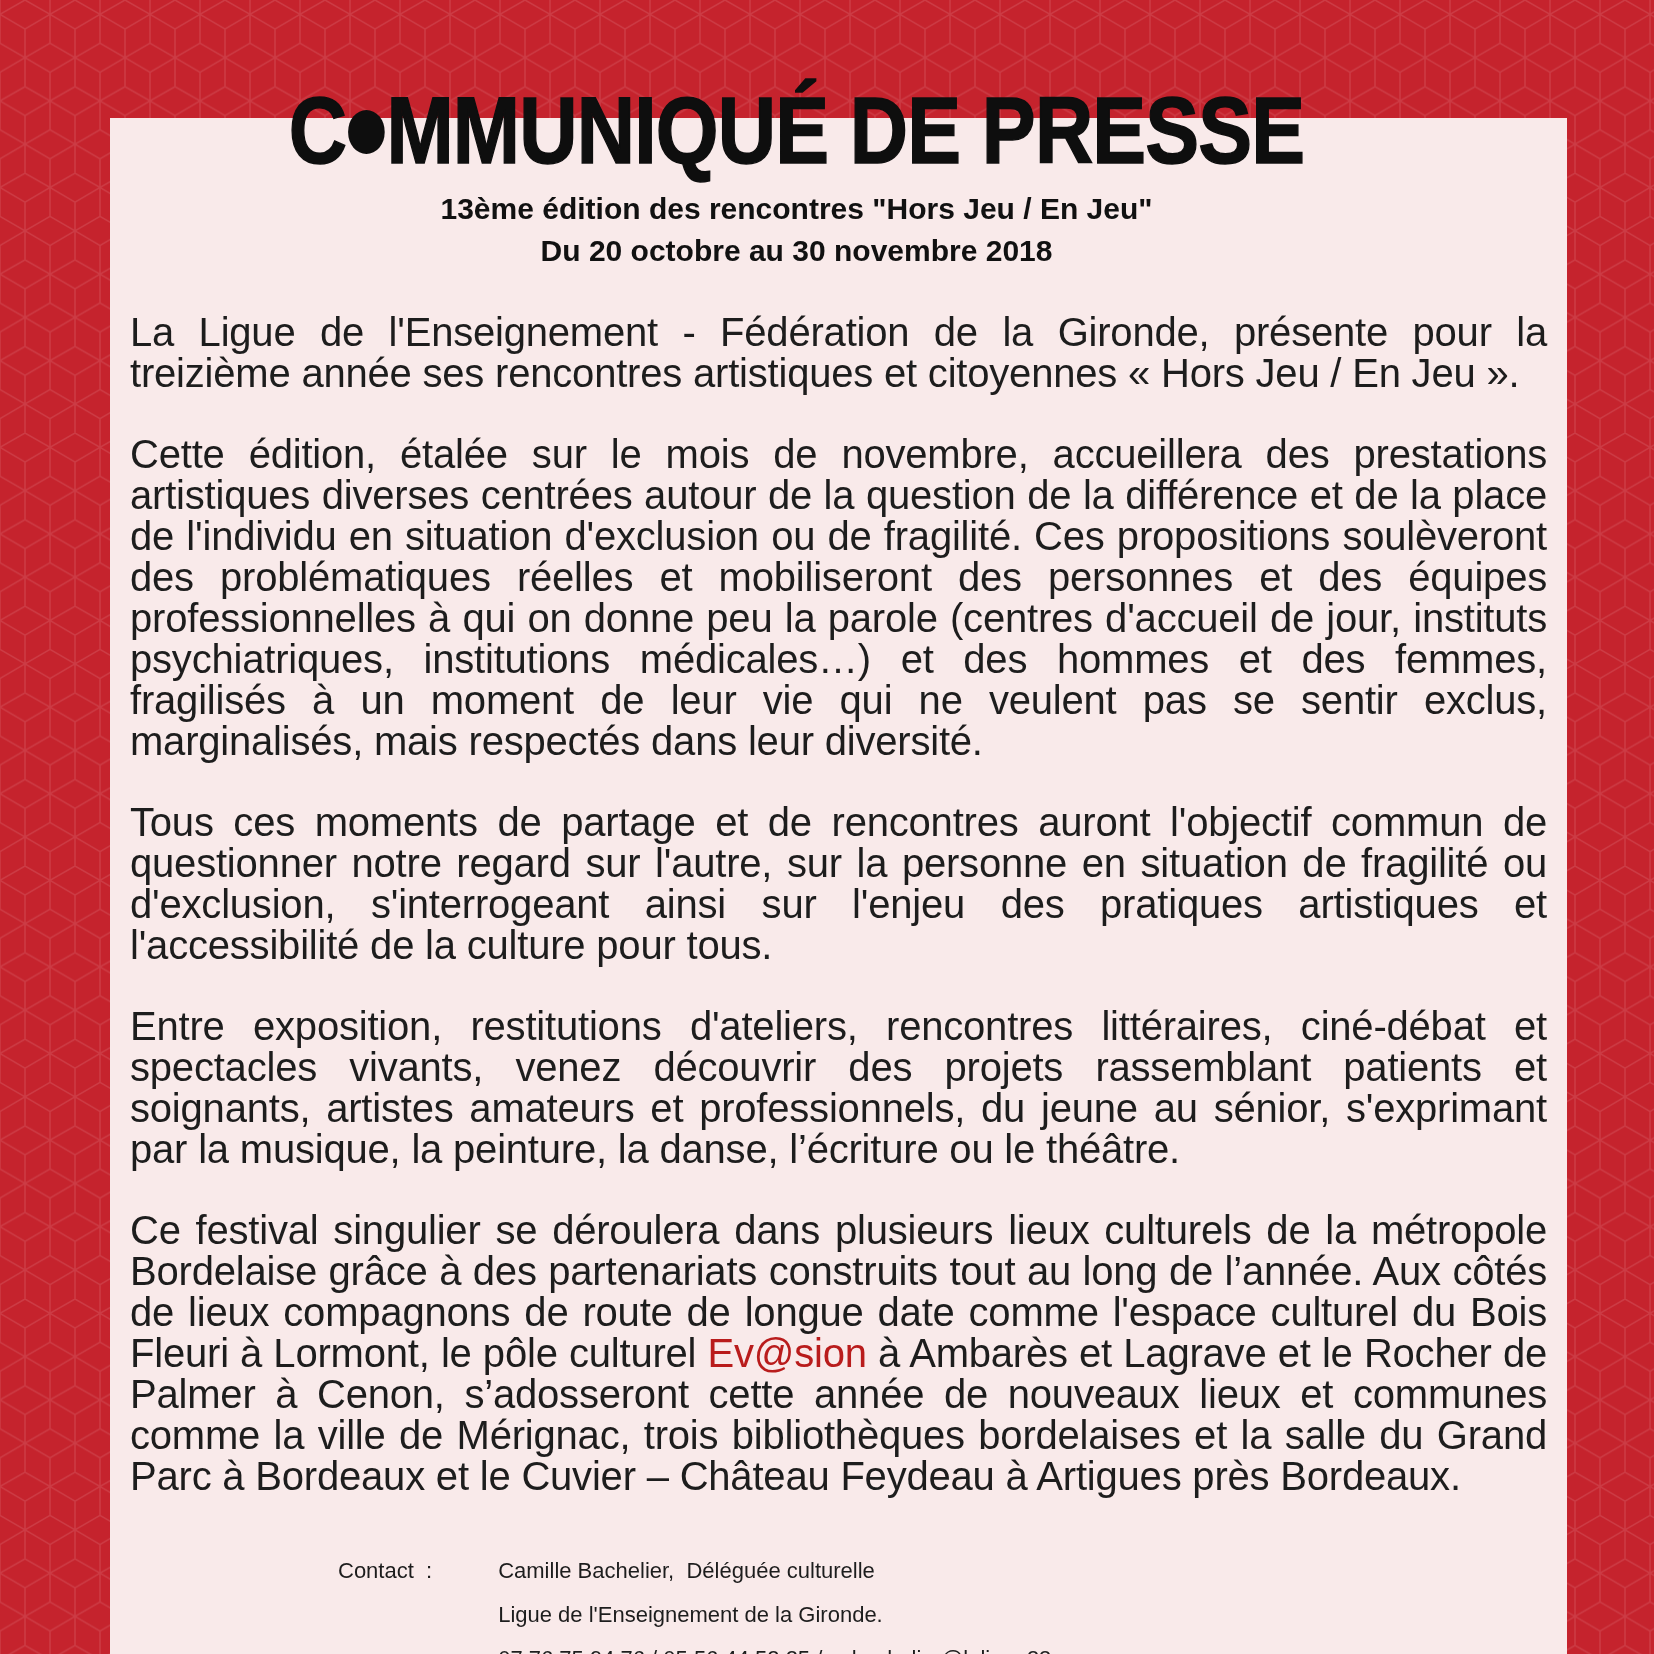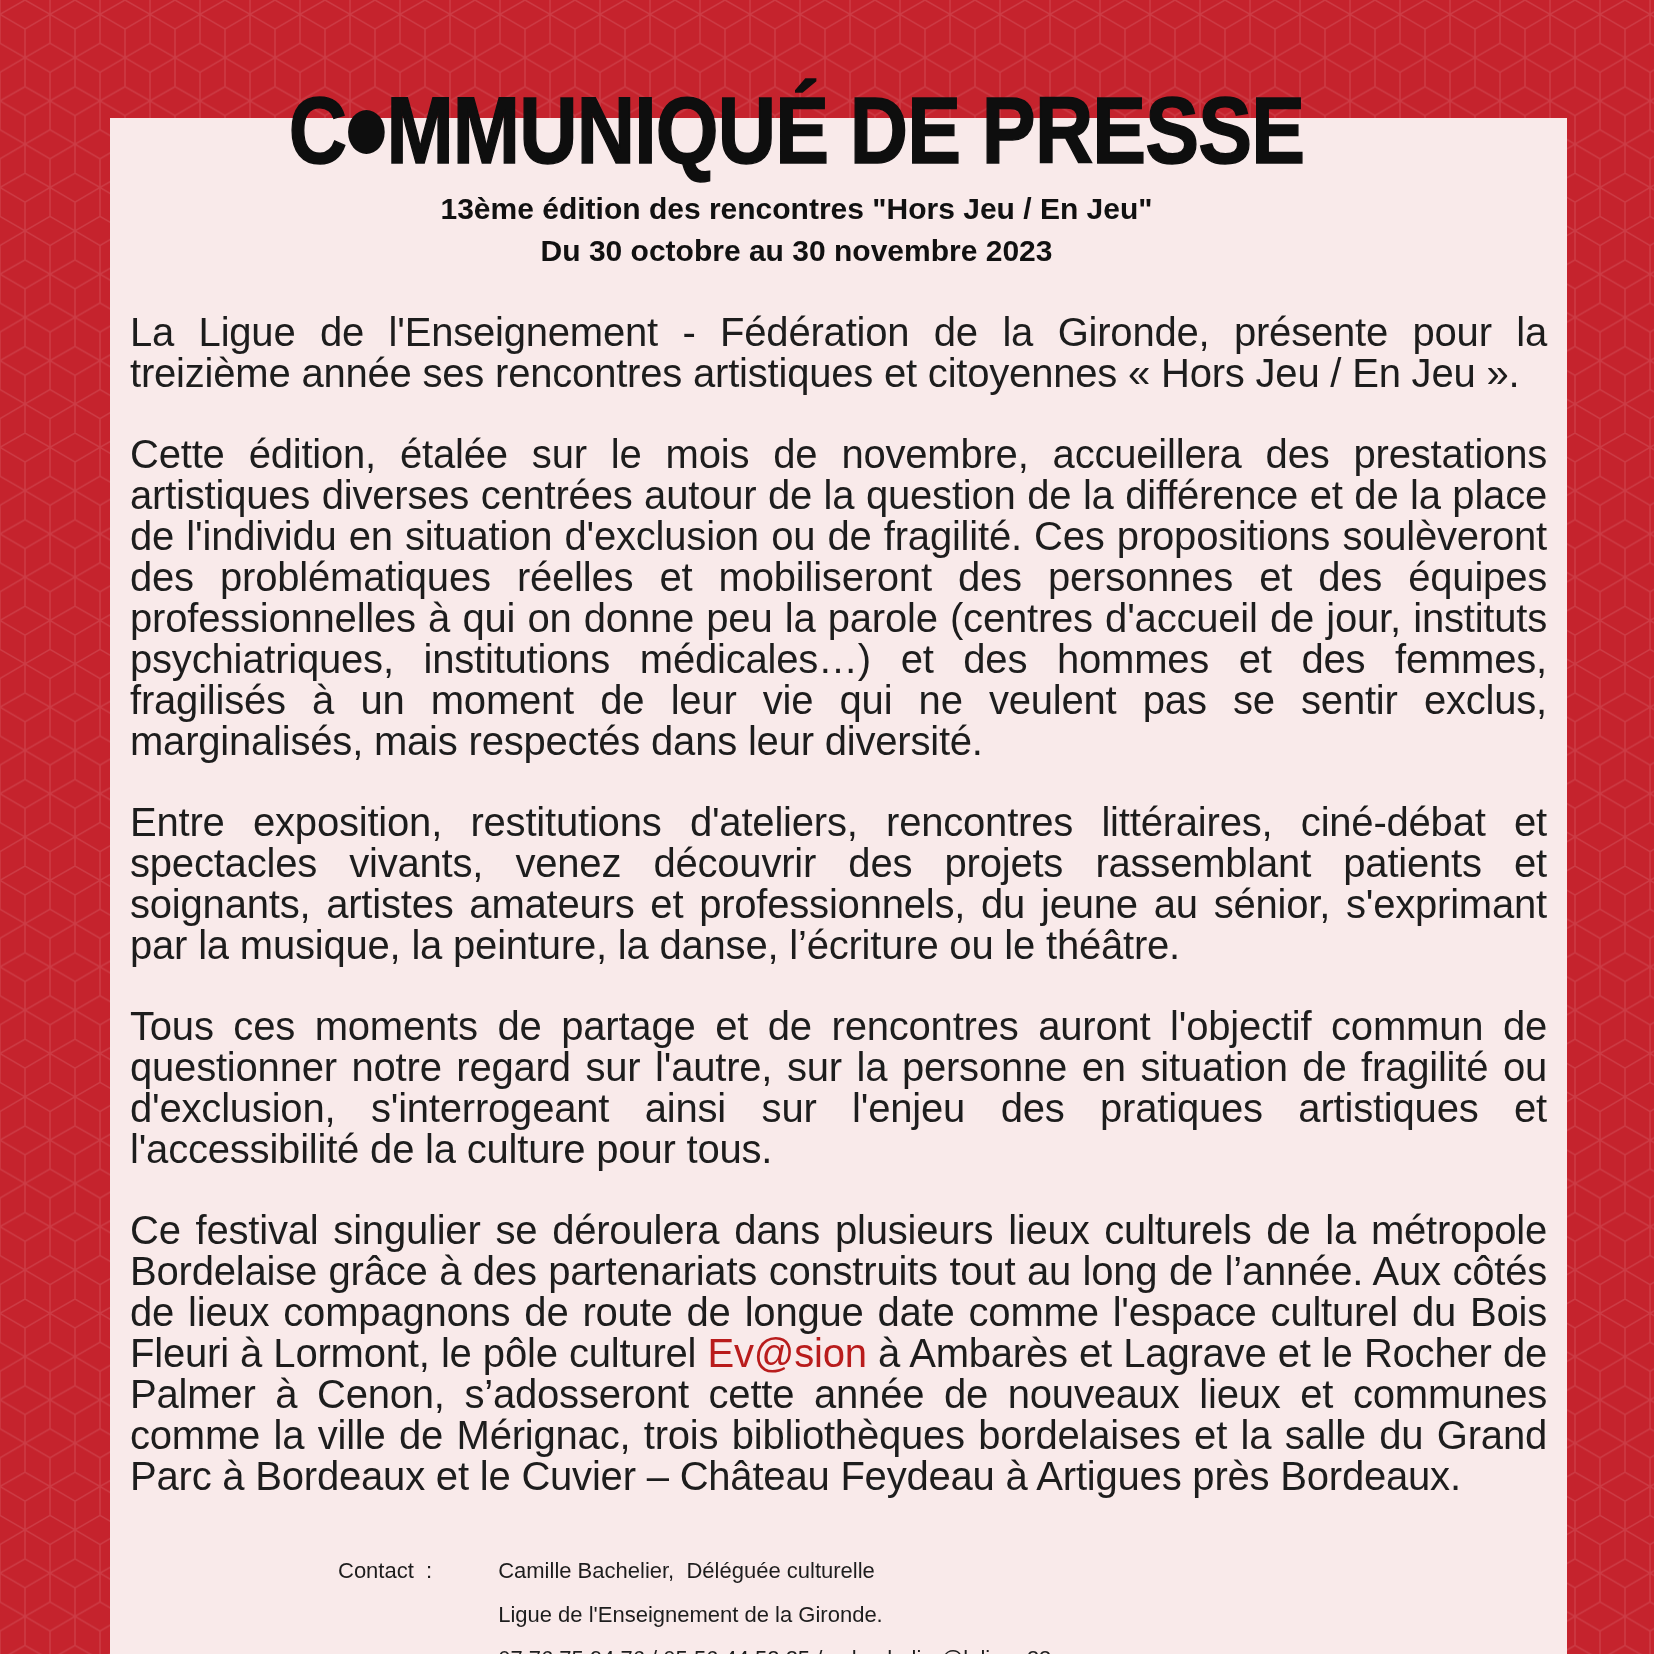--- a/index.html
+++ b/index.html
@@ -107,28 +107,28 @@
       </pattern>
     </defs>
     <rect width="1654" height="1654" fill="#c5232d"></rect>
     <rect width="1654" height="1654" fill="url(#cubes)"></rect>
   </svg>
 
   <div class="panel">
 
     <div class="subtitle">
       <div>13ème édition des rencontres "Hors Jeu / En Jeu"</div>
-      <div>Du 30 octobre au 30 novembre 2023</div>
+      <div>Du 20 octobre au 30 novembre 2018</div>
     </div>
 
     <div class="body-text">
       <p>La Ligue de l'Enseignement - Fédération de la Gironde, présente pour la treizième année ses rencontres artistiques et citoyennes « Hors Jeu / En Jeu ».</p>
       <p>Cette édition, étalée sur le mois de novembre, accueillera des prestations artistiques diverses centrées autour de la question de la différence et de la place de l'individu en situation d'exclusion ou de fragilité. Ces propositions soulèveront des problématiques réelles et mobiliseront des personnes et des équipes professionnelles à qui on donne peu la parole (centres d'accueil de jour, instituts psychiatriques, institutions médicales…) et des hommes et des femmes, fragilisés à un moment de leur vie qui ne veulent pas se sentir exclus, marginalisés, mais respectés dans leur diversité.</p>
+      <p>Tous ces moments de partage et de rencontres auront l'objectif commun de questionner notre regard sur l'autre, sur la personne en situation de fragilité ou d'exclusion, s'interrogeant ainsi sur l'enjeu des pratiques artistiques et l'accessibilité de la culture pour tous.</p>
       <p>Entre exposition, restitutions d'ateliers, rencontres littéraires, ciné-débat et spectacles vivants, venez découvrir des projets rassemblant patients et soignants, artistes amateurs et professionnels, du jeune au sénior, s'exprimant par la musique, la peinture, la danse, l’écriture ou le théâtre.</p>
-      <p>Tous ces moments de partage et de rencontres auront l'objectif commun de questionner notre regard sur l'autre, sur la personne en situation de fragilité ou d'exclusion, s'interrogeant ainsi sur l'enjeu des pratiques artistiques et l'accessibilité de la culture pour tous.</p>
       <p><span>Ce festival singulier se déroulera dans plusieurs lieux culturels de la métropole Bordelaise grâce à des partenariats construits tout au long de l’année. Aux côtés de lieux compagnons de route de longue date comme l'espace culturel du Bois Fleuri à Lormont, le pôle culturel </span><a class="link">Ev@sion</a><span> à Ambarès et Lagrave et le Rocher de Palmer à Cenon, s’adosseront cette année de nouveaux lieux et communes comme la ville de Mérignac, trois bibliothèques bordelaises et la salle du Grand Parc à Bordeaux et le Cuvier – Château Feydeau à Artigues près Bordeaux.</span></p>
     </div>
 
     <div class="contact">
       <div class="contact-label">Contact  :</div>
       <div class="contact-lines">
         <div>Camille Bachelier,  Déléguée culturelle</div>
         <div>Ligue de l'Enseignement de la Gironde.</div>
         <div>07 76 75 94 76 / 05 56 44 52 25 /  c.bachelier@laligue33.org</div>
       </div>

